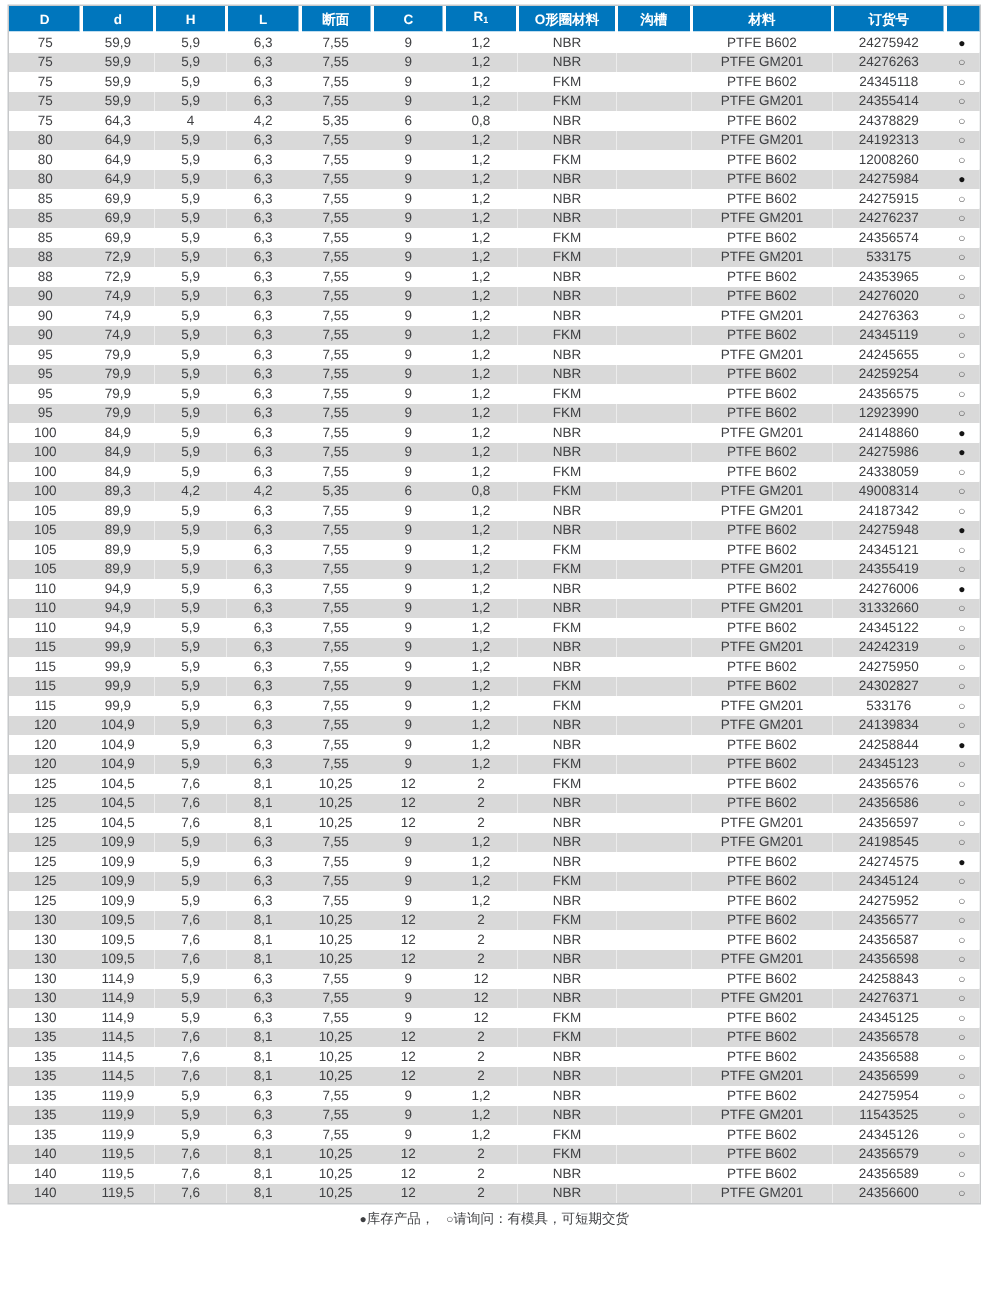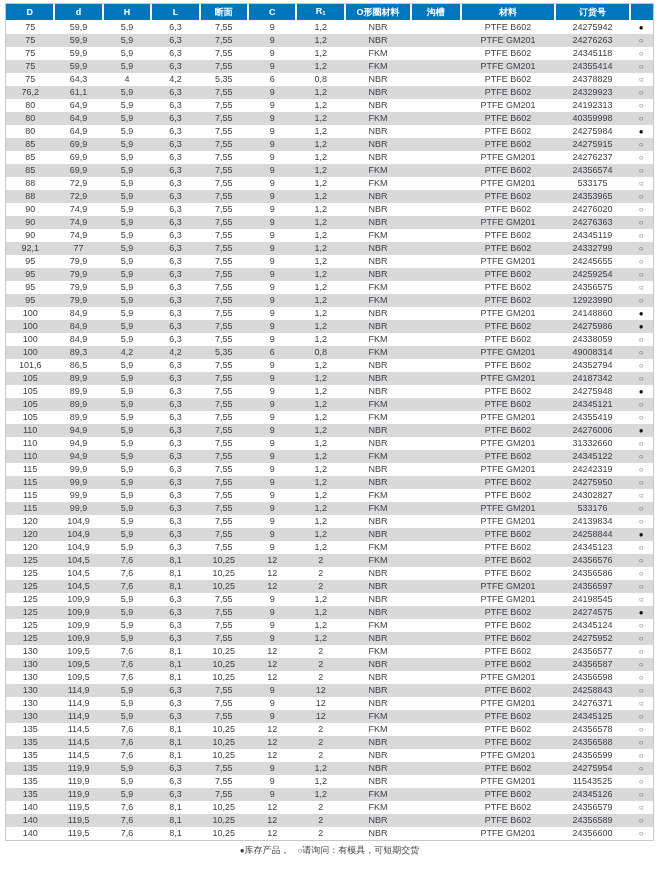--- a/index.html
+++ b/index.html
@@ -147,34 +147,20 @@
             <td>5,35</td>
             <td>6</td>
             <td>0,8</td>
             <td>NBR</td>
             <td></td>
             <td>PTFE B602</td>
             <td>24378829</td>
             <td class="stock-open">○</td>
           </tr>
           <tr>
-            <td>76,2</td>
-            <td>61,1</td>
-            <td>5,9</td>
-            <td>6,3</td>
-            <td>7,55</td>
-            <td>9</td>
-            <td>1,2</td>
-            <td>NBR</td>
-            <td></td>
-            <td>PTFE B602</td>
-            <td>24329923</td>
-            <td class="stock-open">○</td>
-          </tr>
-          <tr>
             <td>80</td>
             <td>64,9</td>
             <td>5,9</td>
             <td>6,3</td>
             <td>7,55</td>
             <td>9</td>
             <td>1,2</td>
             <td>NBR</td>
             <td></td>
             <td>PTFE GM201</td>
@@ -185,21 +171,21 @@
             <td>80</td>
             <td>64,9</td>
             <td>5,9</td>
             <td>6,3</td>
             <td>7,55</td>
             <td>9</td>
             <td>1,2</td>
             <td>FKM</td>
             <td></td>
             <td>PTFE B602</td>
-            <td>40359998</td>
+            <td>12008260</td>
             <td class="stock-open">○</td>
           </tr>
           <tr>
             <td>80</td>
             <td>64,9</td>
             <td>5,9</td>
             <td>6,3</td>
             <td>7,55</td>
             <td>9</td>
             <td>1,2</td>
@@ -312,34 +298,20 @@
             <td>74,9</td>
             <td>5,9</td>
             <td>6,3</td>
             <td>7,55</td>
             <td>9</td>
             <td>1,2</td>
             <td>FKM</td>
             <td></td>
             <td>PTFE B602</td>
             <td>24345119</td>
-            <td class="stock-open">○</td>
-          </tr>
-          <tr>
-            <td>92,1</td>
-            <td>77</td>
-            <td>5,9</td>
-            <td>6,3</td>
-            <td>7,55</td>
-            <td>9</td>
-            <td>1,2</td>
-            <td>NBR</td>
-            <td></td>
-            <td>PTFE B602</td>
-            <td>24332799</td>
             <td class="stock-open">○</td>
           </tr>
           <tr>
             <td>95</td>
             <td>79,9</td>
             <td>5,9</td>
             <td>6,3</td>
             <td>7,55</td>
             <td>9</td>
             <td>1,2</td>
@@ -438,34 +410,20 @@
             <td>89,3</td>
             <td>4,2</td>
             <td>4,2</td>
             <td>5,35</td>
             <td>6</td>
             <td>0,8</td>
             <td>FKM</td>
             <td></td>
             <td>PTFE GM201</td>
             <td>49008314</td>
-            <td class="stock-open">○</td>
-          </tr>
-          <tr>
-            <td>101,6</td>
-            <td>86,5</td>
-            <td>5,9</td>
-            <td>6,3</td>
-            <td>7,55</td>
-            <td>9</td>
-            <td>1,2</td>
-            <td>NBR</td>
-            <td></td>
-            <td>PTFE B602</td>
-            <td>24352794</td>
             <td class="stock-open">○</td>
           </tr>
           <tr>
             <td>105</td>
             <td>89,9</td>
             <td>5,9</td>
             <td>6,3</td>
             <td>7,55</td>
             <td>9</td>
             <td>1,2</td>

